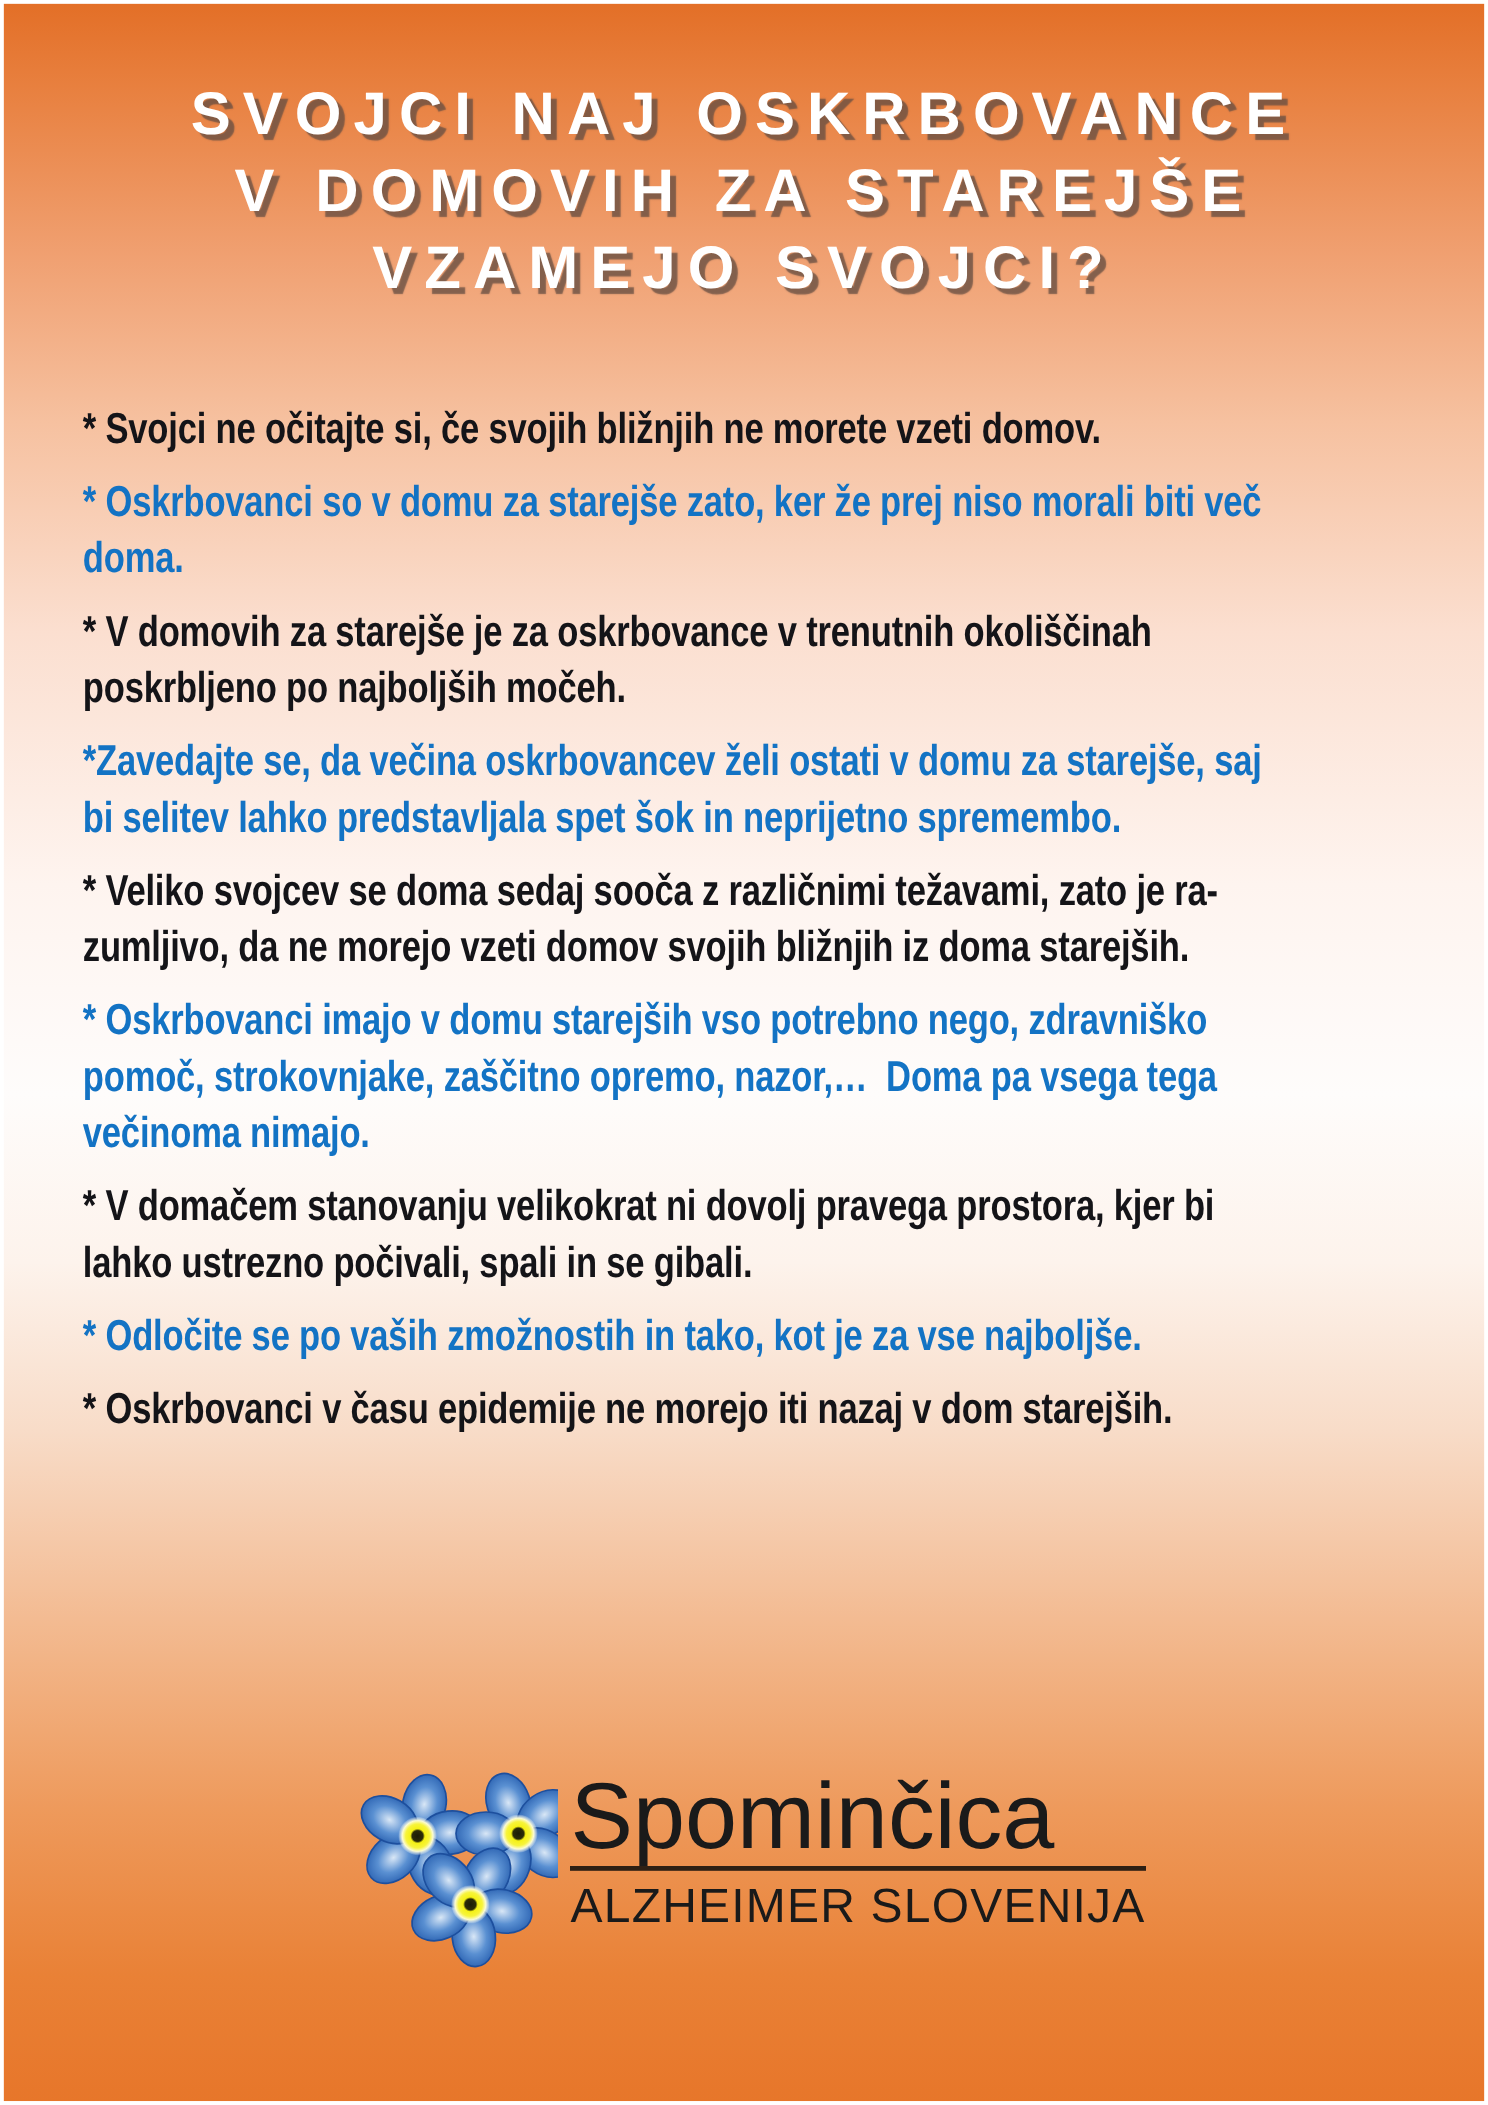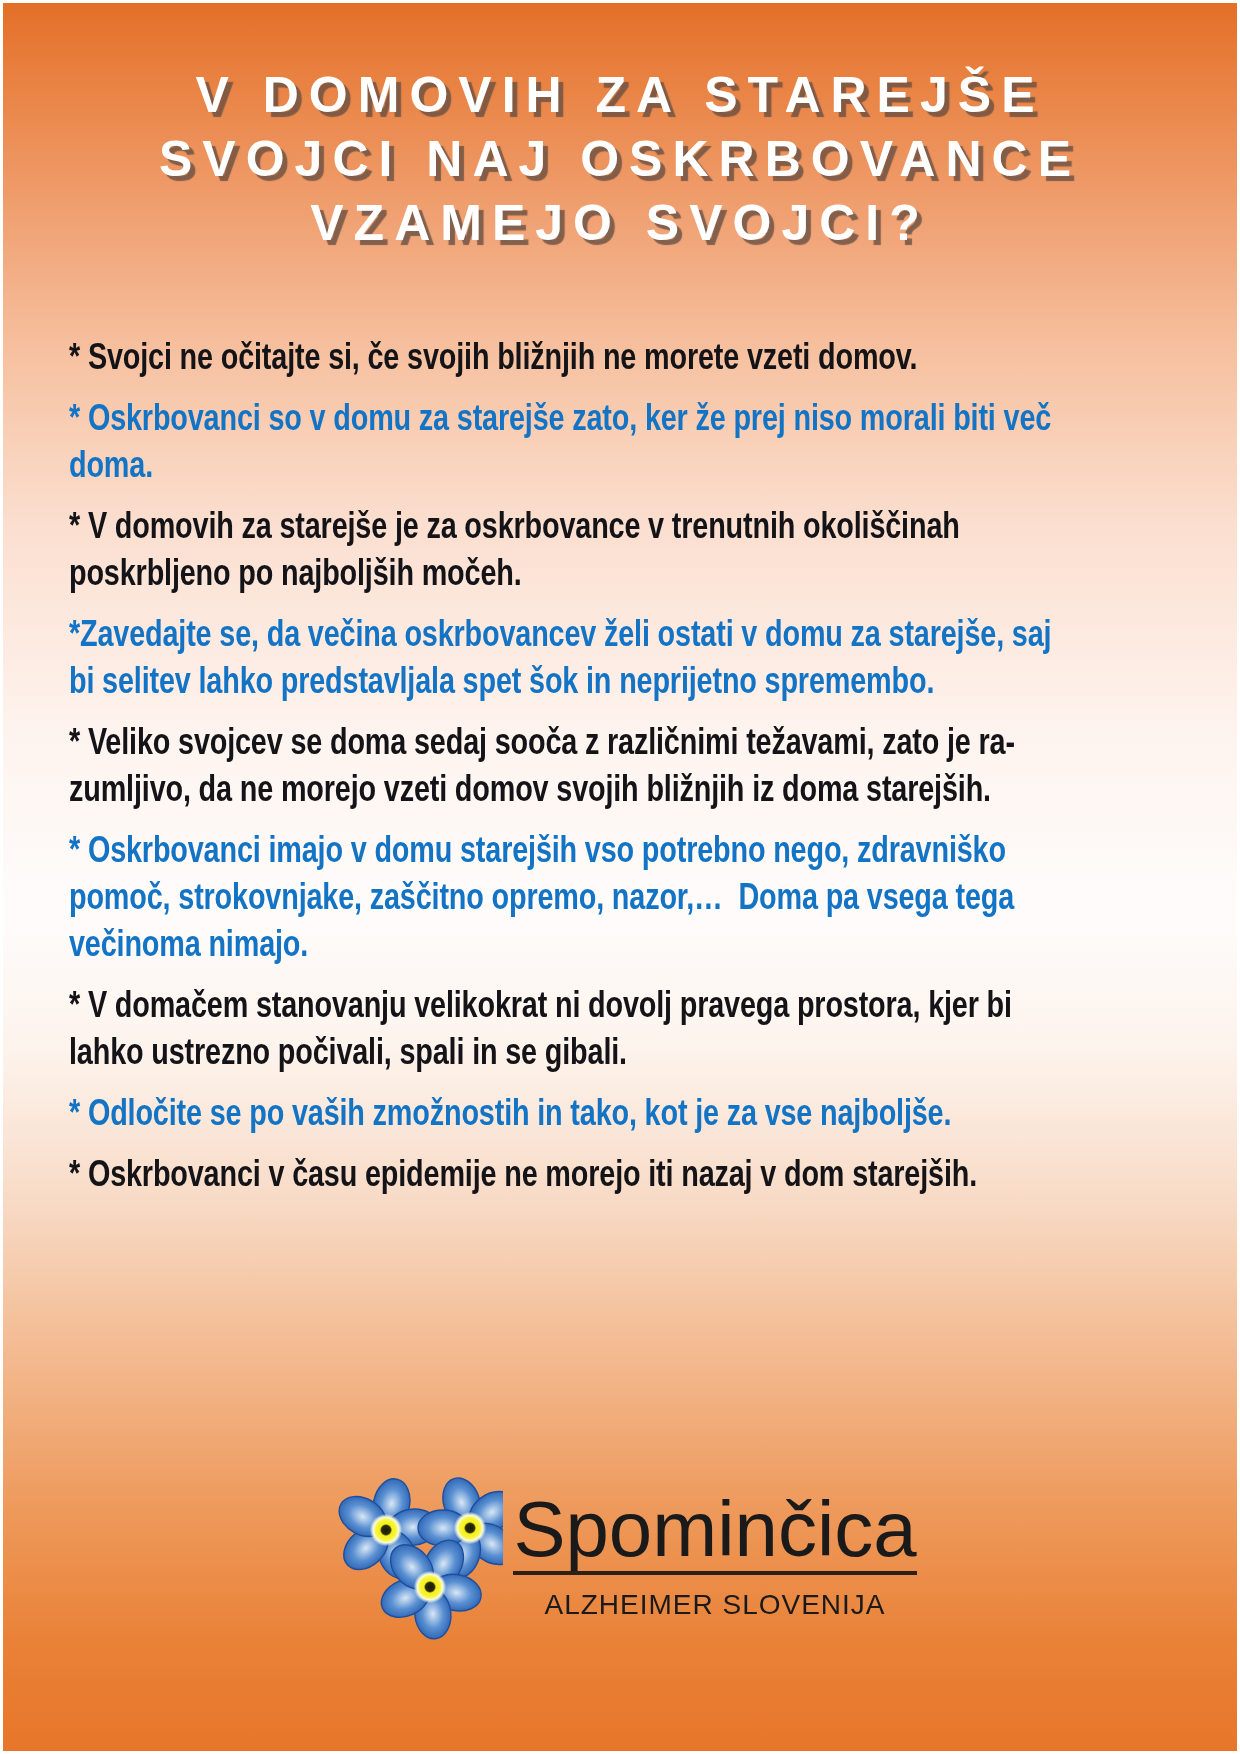--- a/index.html
+++ b/index.html
@@ -50,39 +50,39 @@
     transform-origin:left top;
   }
   .para[data-style="dark"]{color:#141418;}
   .para[data-style="blue"]{color:#1373c4;}
   .line{white-space:pre;}
   .logo-block{
     position:absolute;top:1468px;left:0;right:0;
     display:flex;justify-content:center;align-items:flex-start;gap:10px;
   }
   .flowers{flex:0 0 auto;margin-top:4px;}
-  .logo-text{display:flex;flex-direction:column;margin-top:16px;}
+  .logo-text{display:flex;flex-direction:column;}
   .logo-name{
     font-size:78px;line-height:84px;font-weight:400;color:#1a1a1a;
     letter-spacing:0px;
   }
   .logo-rule{height:4px;background:#2e2014;margin:0 0 8px 0;}
   .logo-sub{
-    font-size:28px;line-height:44px;font-weight:400;color:#1a1a1a;
+    font-size:40px;line-height:44px;font-weight:400;color:#1a1a1a;
     letter-spacing:1px;text-align:center;
   }
 </style>
 </head>
 <body>
 
 <div class="poster">
 
   <div class="title-block">
+    <div class="title-line">SVOJCI NAJ OSKRBOVANCE</div>
     <div class="title-line">V DOMOVIH ZA STAREJŠE</div>
-    <div class="title-line">SVOJCI NAJ OSKRBOVANCE</div>
     <div class="title-line">VZAMEJO SVOJCI?</div>
   </div>
 
   <div class="body-block">
 
     <p class="para" data-style="dark">
       <span class="line">* Svojci ne očitajte si, če svojih bližnjih ne morete vzeti domov.</span>
     </p>
 
     <p class="para" data-style="blue">

